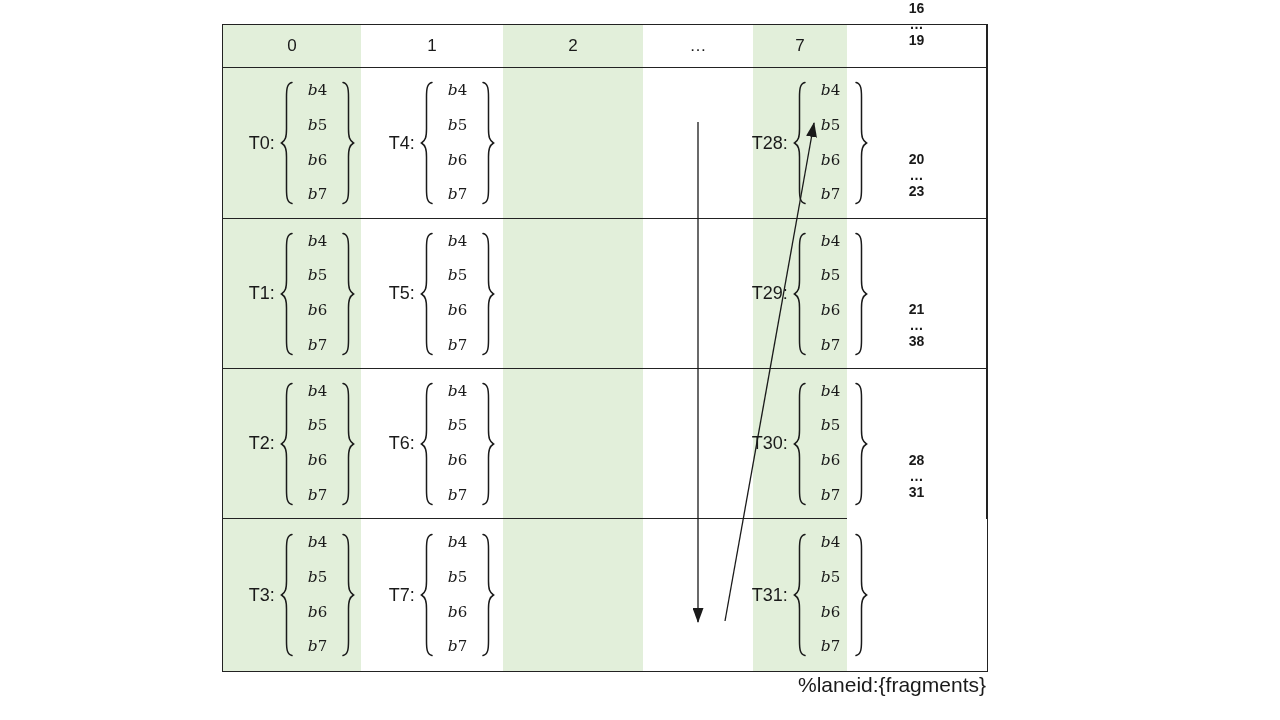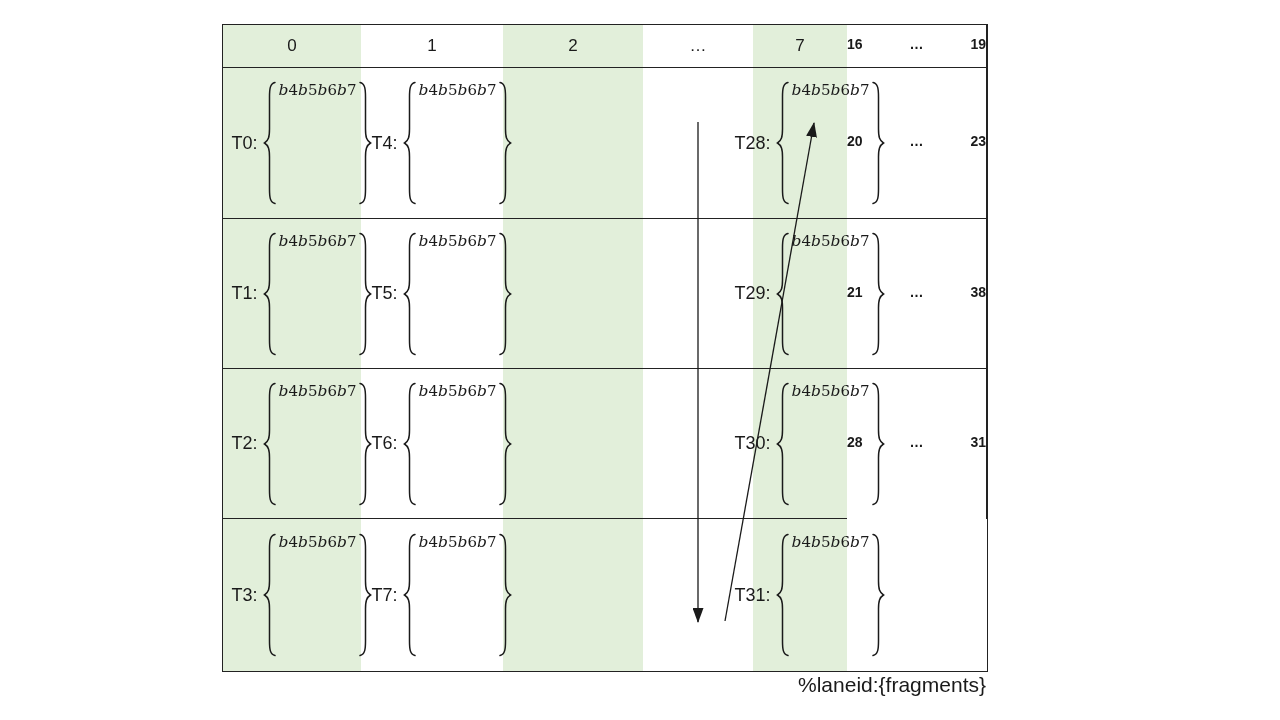--- a/index.html
+++ b/index.html
@@ -24,32 +24,32 @@
     grid-template-rows:43px 151px 150px 150px 152px;
     border:1.5px solid var(--line);
   }
   .cell{box-sizing:border-box;display:flex;align-items:center;justify-content:center;}
   .green{background:var(--green);}
   .bb{border-bottom:1.4px solid var(--line);}
   .br{border-right:1.4px solid var(--line);}
   .hcell{font-size:17px;}
   .hrowcol{font-weight:bold;font-size:15px;}
   .rowhead{
-    flex-direction:row;justify-content:space-between;
+    flex-direction:column;justify-content:flex-end;
     padding:15px 0 19px 0;
     font-weight:bold;font-size:14px;
   }
   .thread{display:flex;align-items:center;}
   .tlabel{font-size:18px;margin-right:5px;margin-left:20px;}
   .bracesvg{display:block;}
   .bracesvg path{stroke:var(--text);stroke-width:1.5;fill:none;stroke-linecap:round;}
   .flip{transform:scaleX(-1);}
   .frags{
-    display:flex;flex-direction:row;justify-content:space-between;
-    height:120px;margin:0 2px;
+    display:flex;flex-direction:column;justify-content:space-between;
+    height:120px;margin:0 14px;
   }
   .frag-item{font-family:"DejaVu Serif",serif;font-size:15.5px;line-height:1;}
   .frag-letter{font-style:italic;}
   .frag-digit{font-style:normal;font-size:15px;}
   .caption{
     position:absolute;left:222px;top:673px;width:764px;
     text-align:right;font-size:21px;color:var(--text);
   }
   .arrows{position:absolute;left:0;top:0;pointer-events:none;}
 </style>

